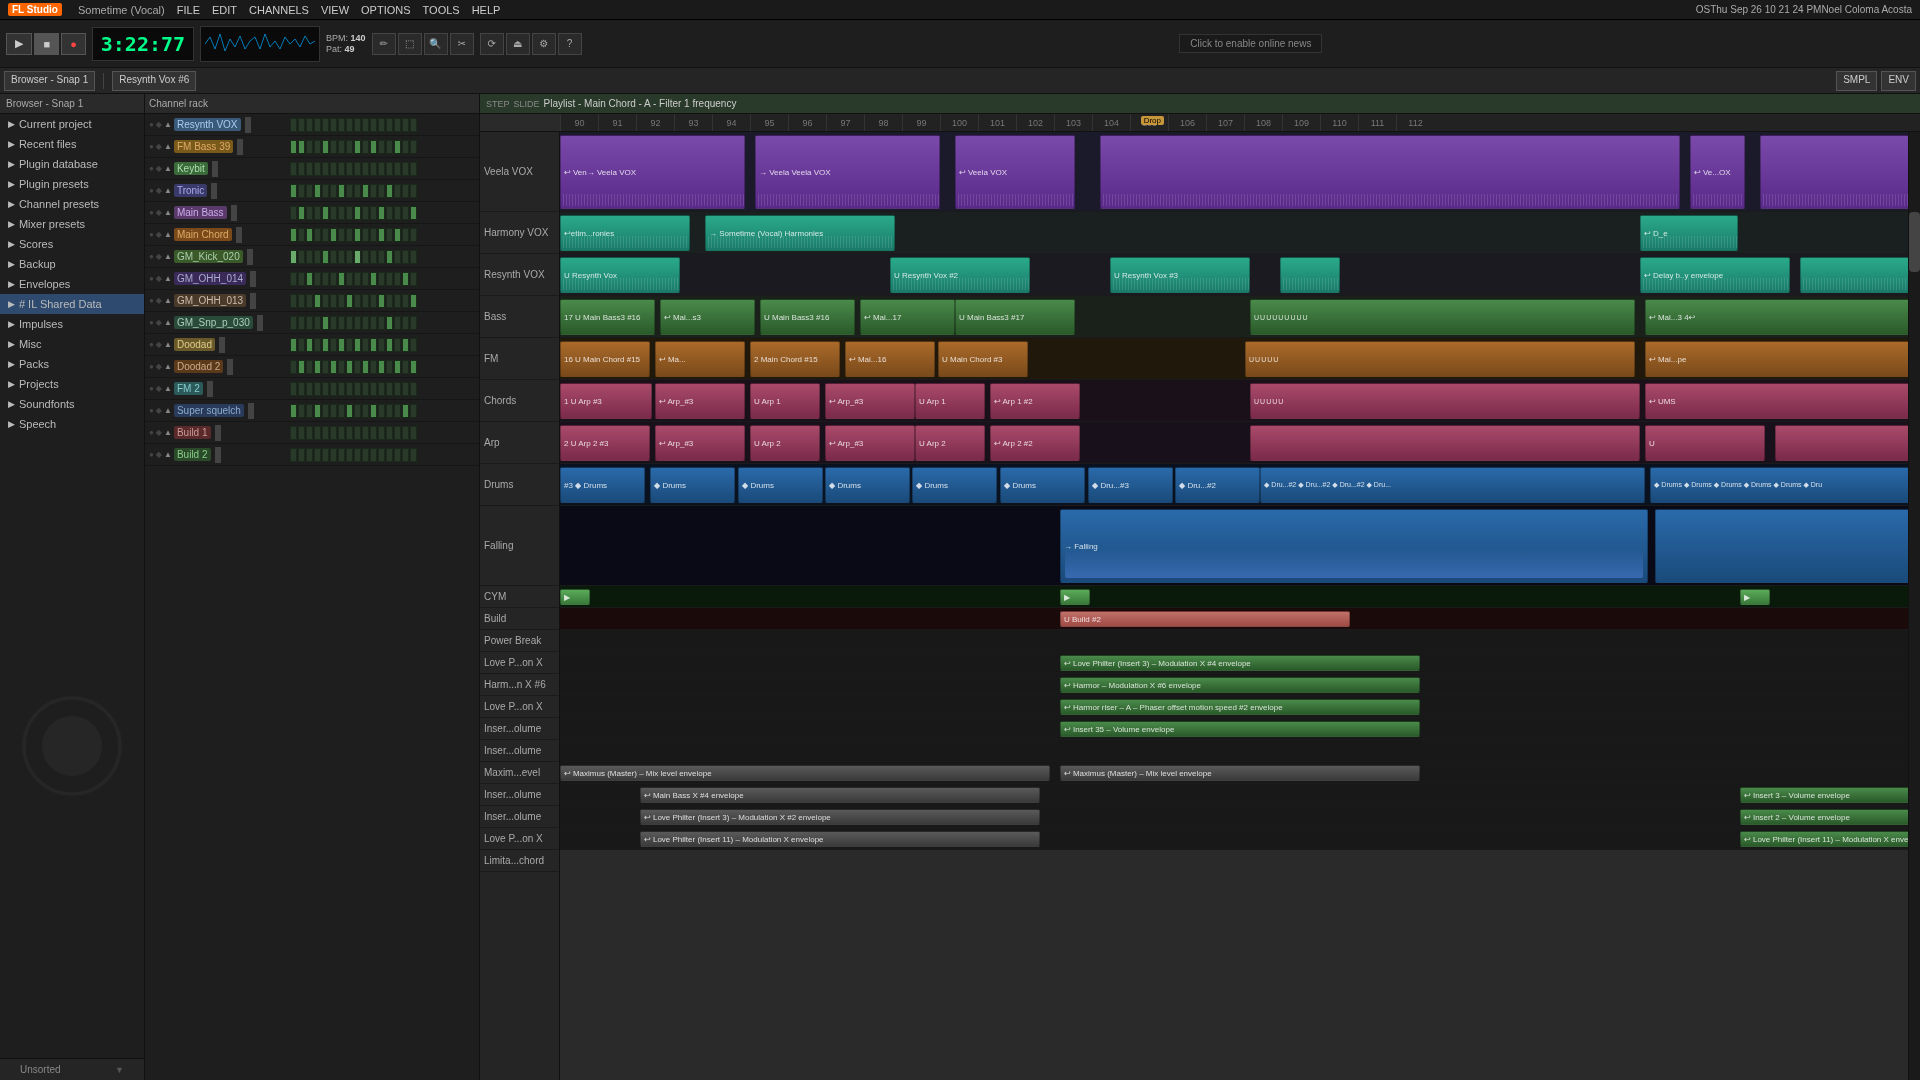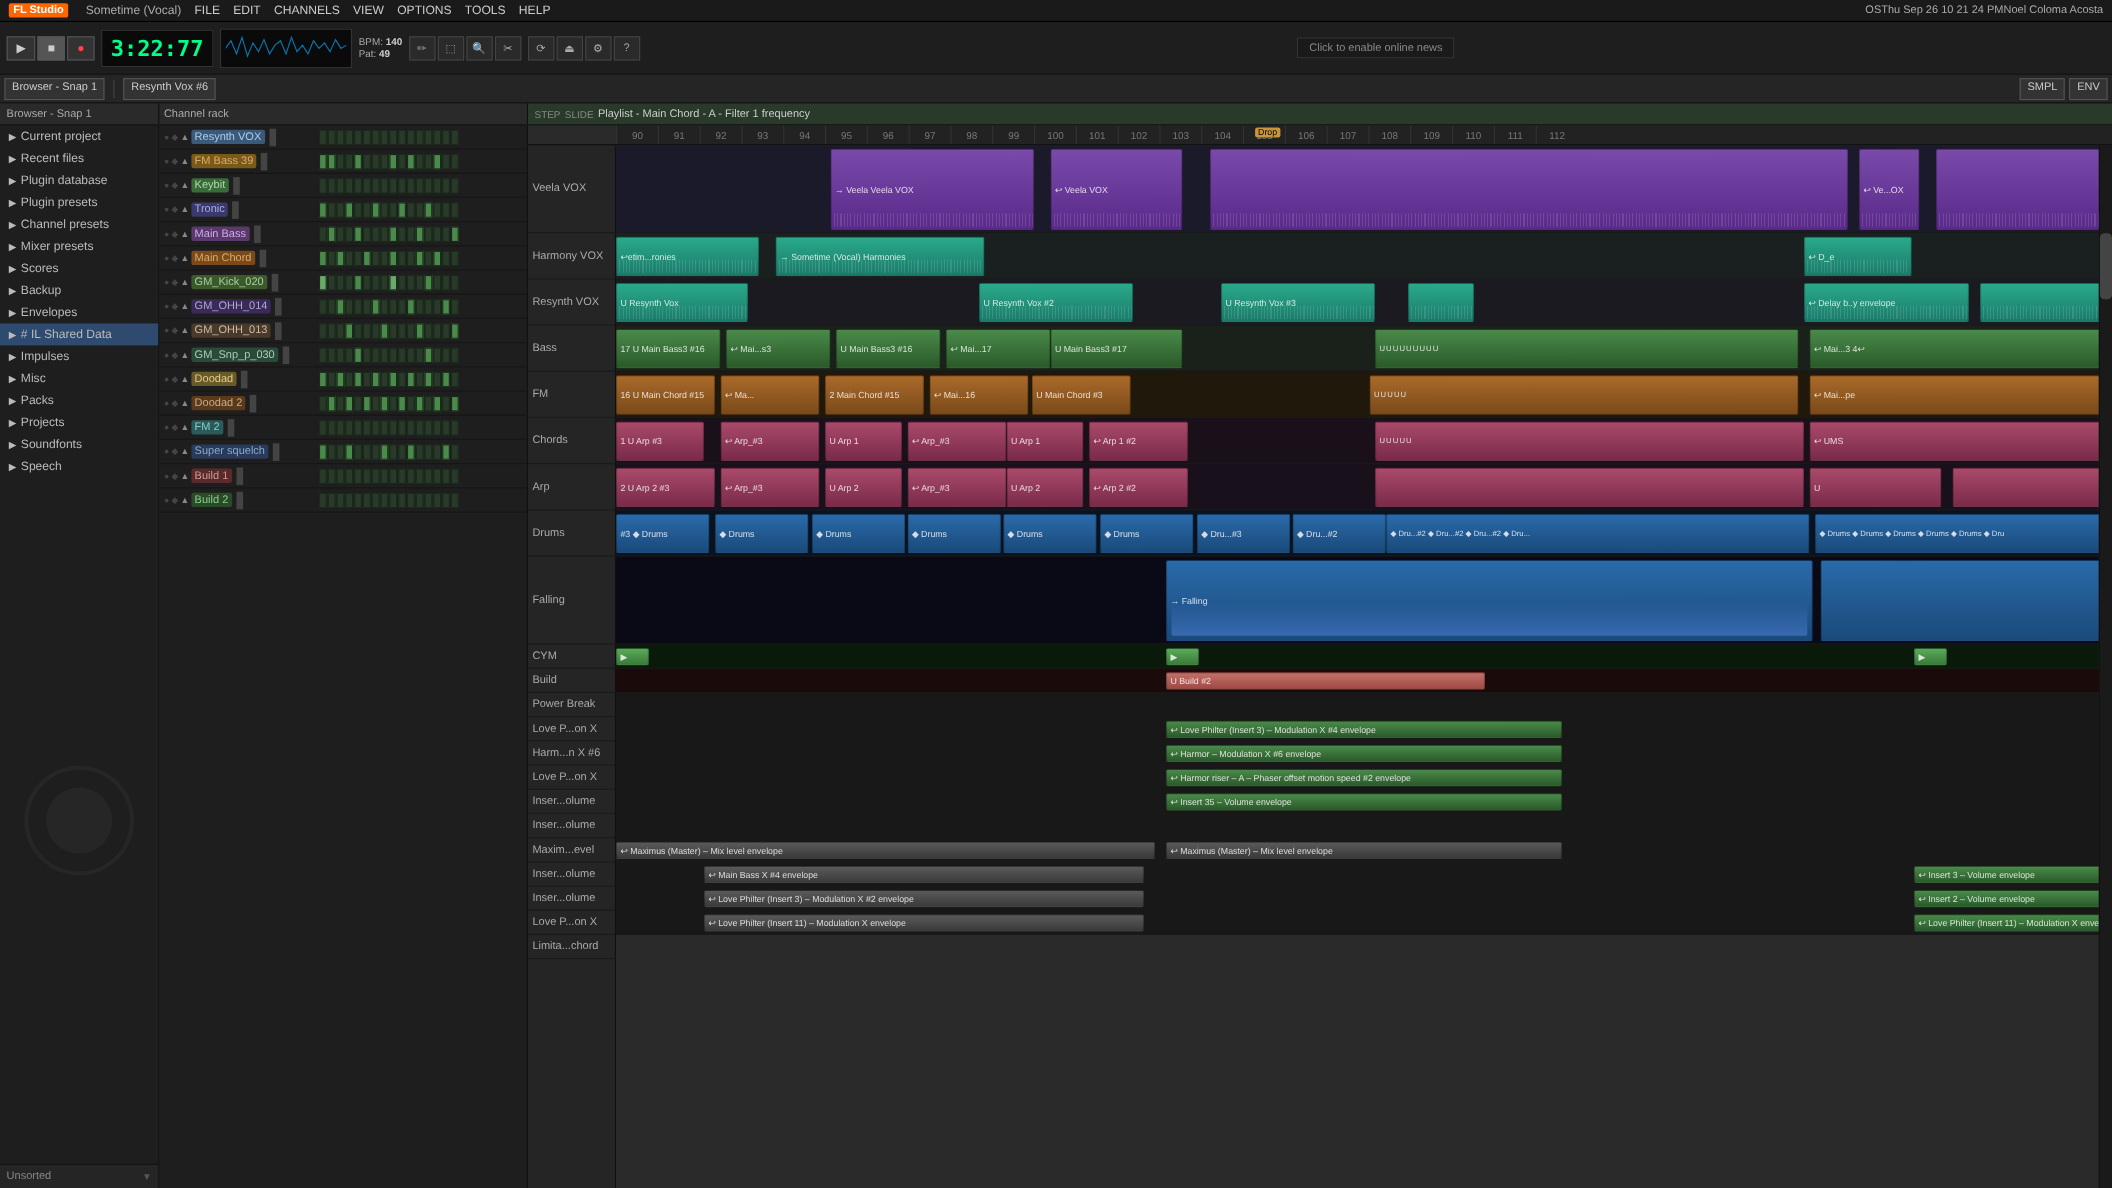--- a/index.html
+++ b/index.html
@@ -235,21 +235,21 @@
       margin: 0 2px;
       flex-shrink: 0;
     }
 
     
     #unsorted-bar {
       height: 22px;
       background: #252525;
       display: flex;
       align-items: center;
-      padding: 0 6px;
+      padding: 0 20px;
       font-size: 10px;
       color: #888;
       border-top: 1px solid #111;
       margin-top: auto;
     }
 
     
     #playlist-area {
       flex: 1;
       display: flex;
@@ -1075,20 +1075,21 @@
         <div class="track-label short">Maxim...evel</div>
         <div class="track-label short">Inser...olume</div>
         <div class="track-label short">Inser...olume</div>
         <div class="track-label short">Love P...on X</div>
         <div class="track-label short">Limita...chord</div>
       </div>
 
       <div id="track-content">
 
         <div class="track-lane tall" style="background:#1a1a2a;">
+          <div class="clip clip-purple tall" style="left:0px;width:185px;">↩ Ven→ Veela VOX<div class="clip-wave"></div></div>
           <div class="clip clip-purple tall" style="left:395px;width:120px;">↩ Veela VOX<div class="clip-wave"></div></div>
           <div class="clip clip-purple tall" style="left:195px;width:185px;">→ Veela Veela VOX<div class="clip-wave"></div></div>
           <div class="clip clip-purple tall" style="left:540px;width:580px;">
               <div class="clip-wave"></div>
             </div>
           <div class="clip clip-purple tall" style="left:1130px;width:55px;">↩ Ve...OX<div class="clip-wave"></div></div>
           <div class="clip clip-purple tall" style="left:1200px;width:420px;">
               <div class="clip-wave"></div>
             </div>
         </div>
@@ -1146,21 +1147,21 @@
                 <span>U</span>
                 <span>U</span>
                 <span>U</span>
                 <span>U</span>
           </div>
             </div>
           <div class="clip clip-orange" style="left:1085px;width:530px;">↩ Mai...pe</div>
         </div>
 
         <div class="track-lane medium" style="background:#1a101a;">
-          <div class="clip clip-pink" style="left:0px;width:80px;">1 U Arp #3</div>
+          <div class="clip clip-pink" style="left:0px;width:92px;">1 U Arp #3</div>
           <div class="clip clip-pink" style="left:95px;width:90px;">↩ Arp_#3</div>
           <div class="clip clip-pink" style="left:190px;width:70px;">U Arp 1</div>
           <div class="clip clip-pink" style="left:265px;width:90px;">↩ Arp_#3</div>
           <div class="clip clip-pink" style="left:355px;width:70px;">U Arp 1</div>
           <div class="clip clip-pink" style="left:430px;width:90px;">↩ Arp 1 #2</div>
           <div class="clip clip-pink" style="left:690px;width:390px;">
               <div style="display:flex;gap:1px;align-items:center;font-size:7px;overflow:hidden;">
             <span>U</span>
                 <span>U</span>
                 <span>U</span>

